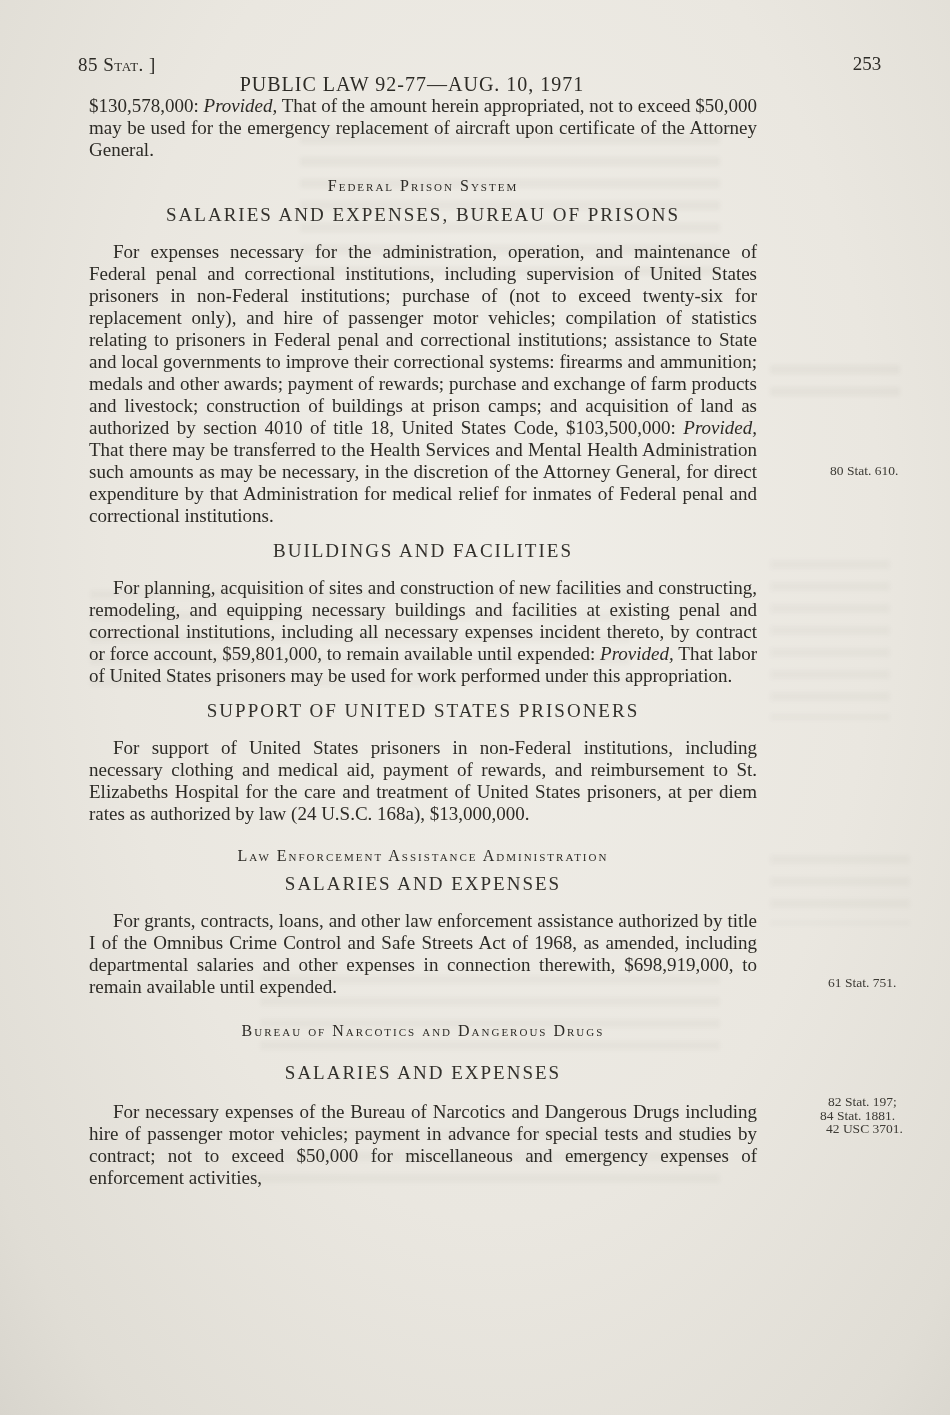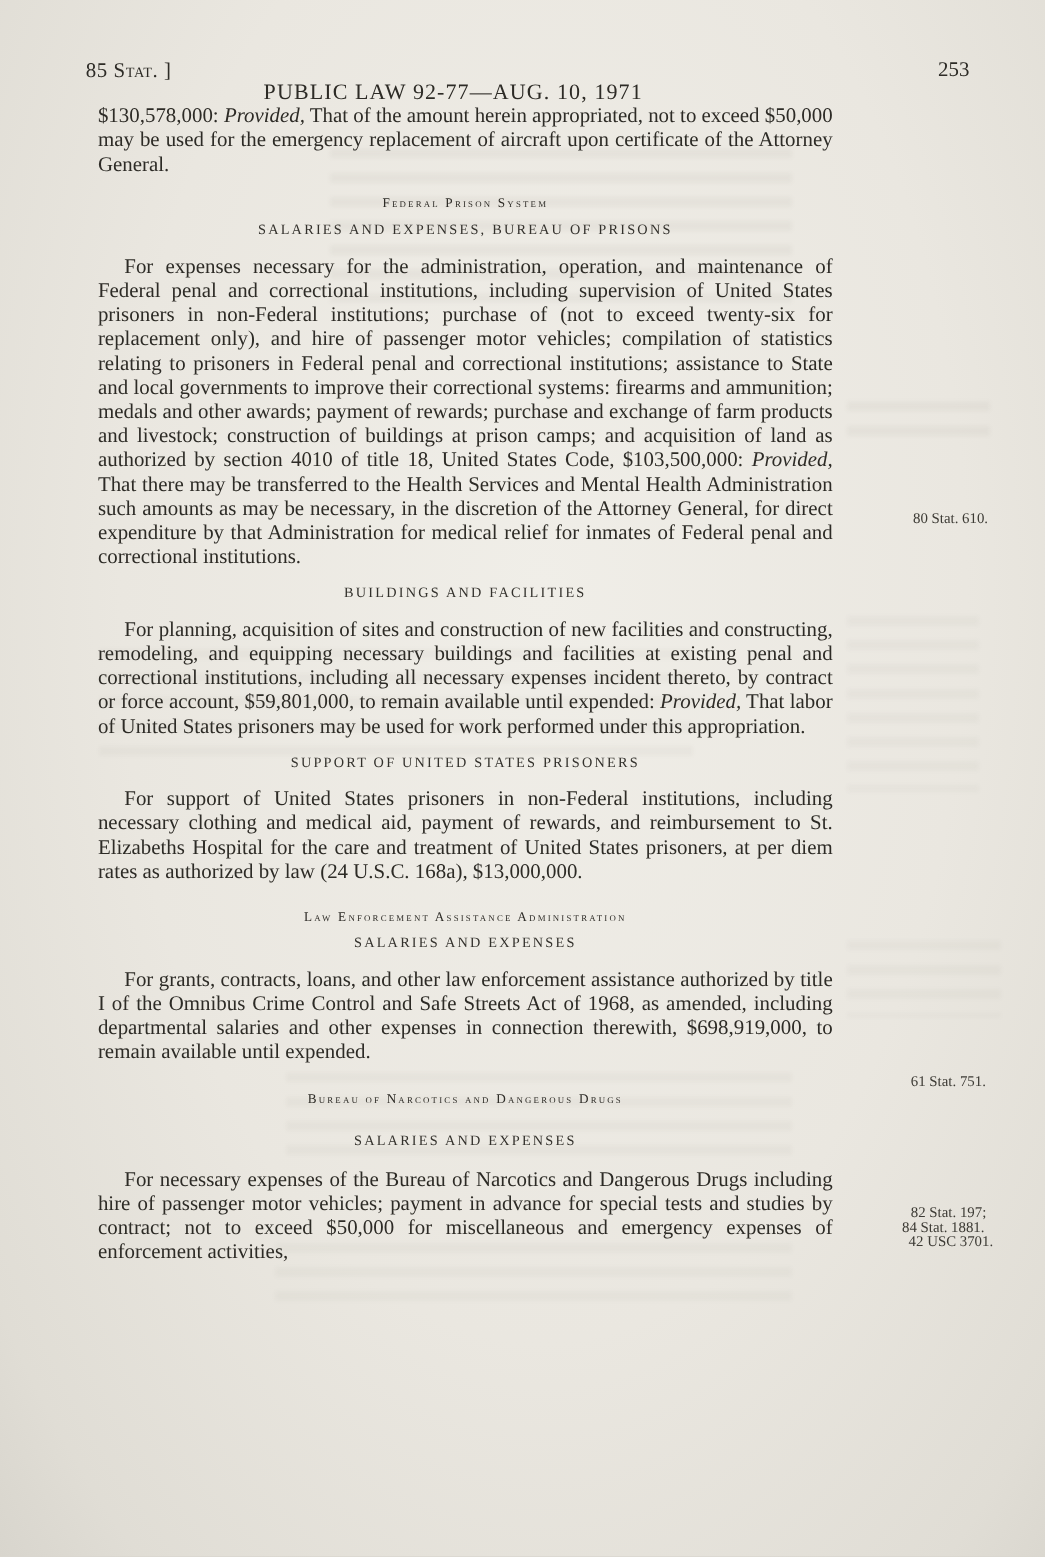--- a/index.html
+++ b/index.html
@@ -26,27 +26,27 @@
   .hdr-page{position:absolute;top:53px;left:832px;width:70px;text-align:center;font-size:19px;}
   .flow{position:absolute;top:95px;left:78px;width:668px;margin-left:11px;}
   p.body{
     margin:0;font-size:19px;line-height:22px;text-align:justify;
     hyphens:auto;-webkit-hyphens:auto;
   }
   p.indent{text-indent:24px;}
   .em{font-style:italic;}
   h2.heading{
     margin:16px 0 0 0;font-weight:normal;text-align:center;
-    font-size:12px;font-variant:small-caps;letter-spacing:2px;
+    font-size:16px;font-variant:small-caps;letter-spacing:2px;
   }
   h2.h-leaa{margin-top:22px;}
   h2.h-bndd{margin-top:24px;}
   h3.subheading{
     margin:9px 0 0 0;font-weight:normal;text-align:center;
-    font-size:13px;letter-spacing:2px;color:#33312c;
+    font-size:19px;letter-spacing:2px;color:#33312c;
   }
   h3.sh-buildings,h3.sh-support{margin-top:13px;}
   h3.sh-se1{margin-top:8px;}
   h3.sh-se2{margin-top:22px;}
   p.after-h{margin-top:15px;}
   p.p6{margin-top:17px;}
   .note{
     position:absolute;left:820px;width:120px;
     font-size:13.5px;line-height:13.5px;color:#3c3a34;
   }

